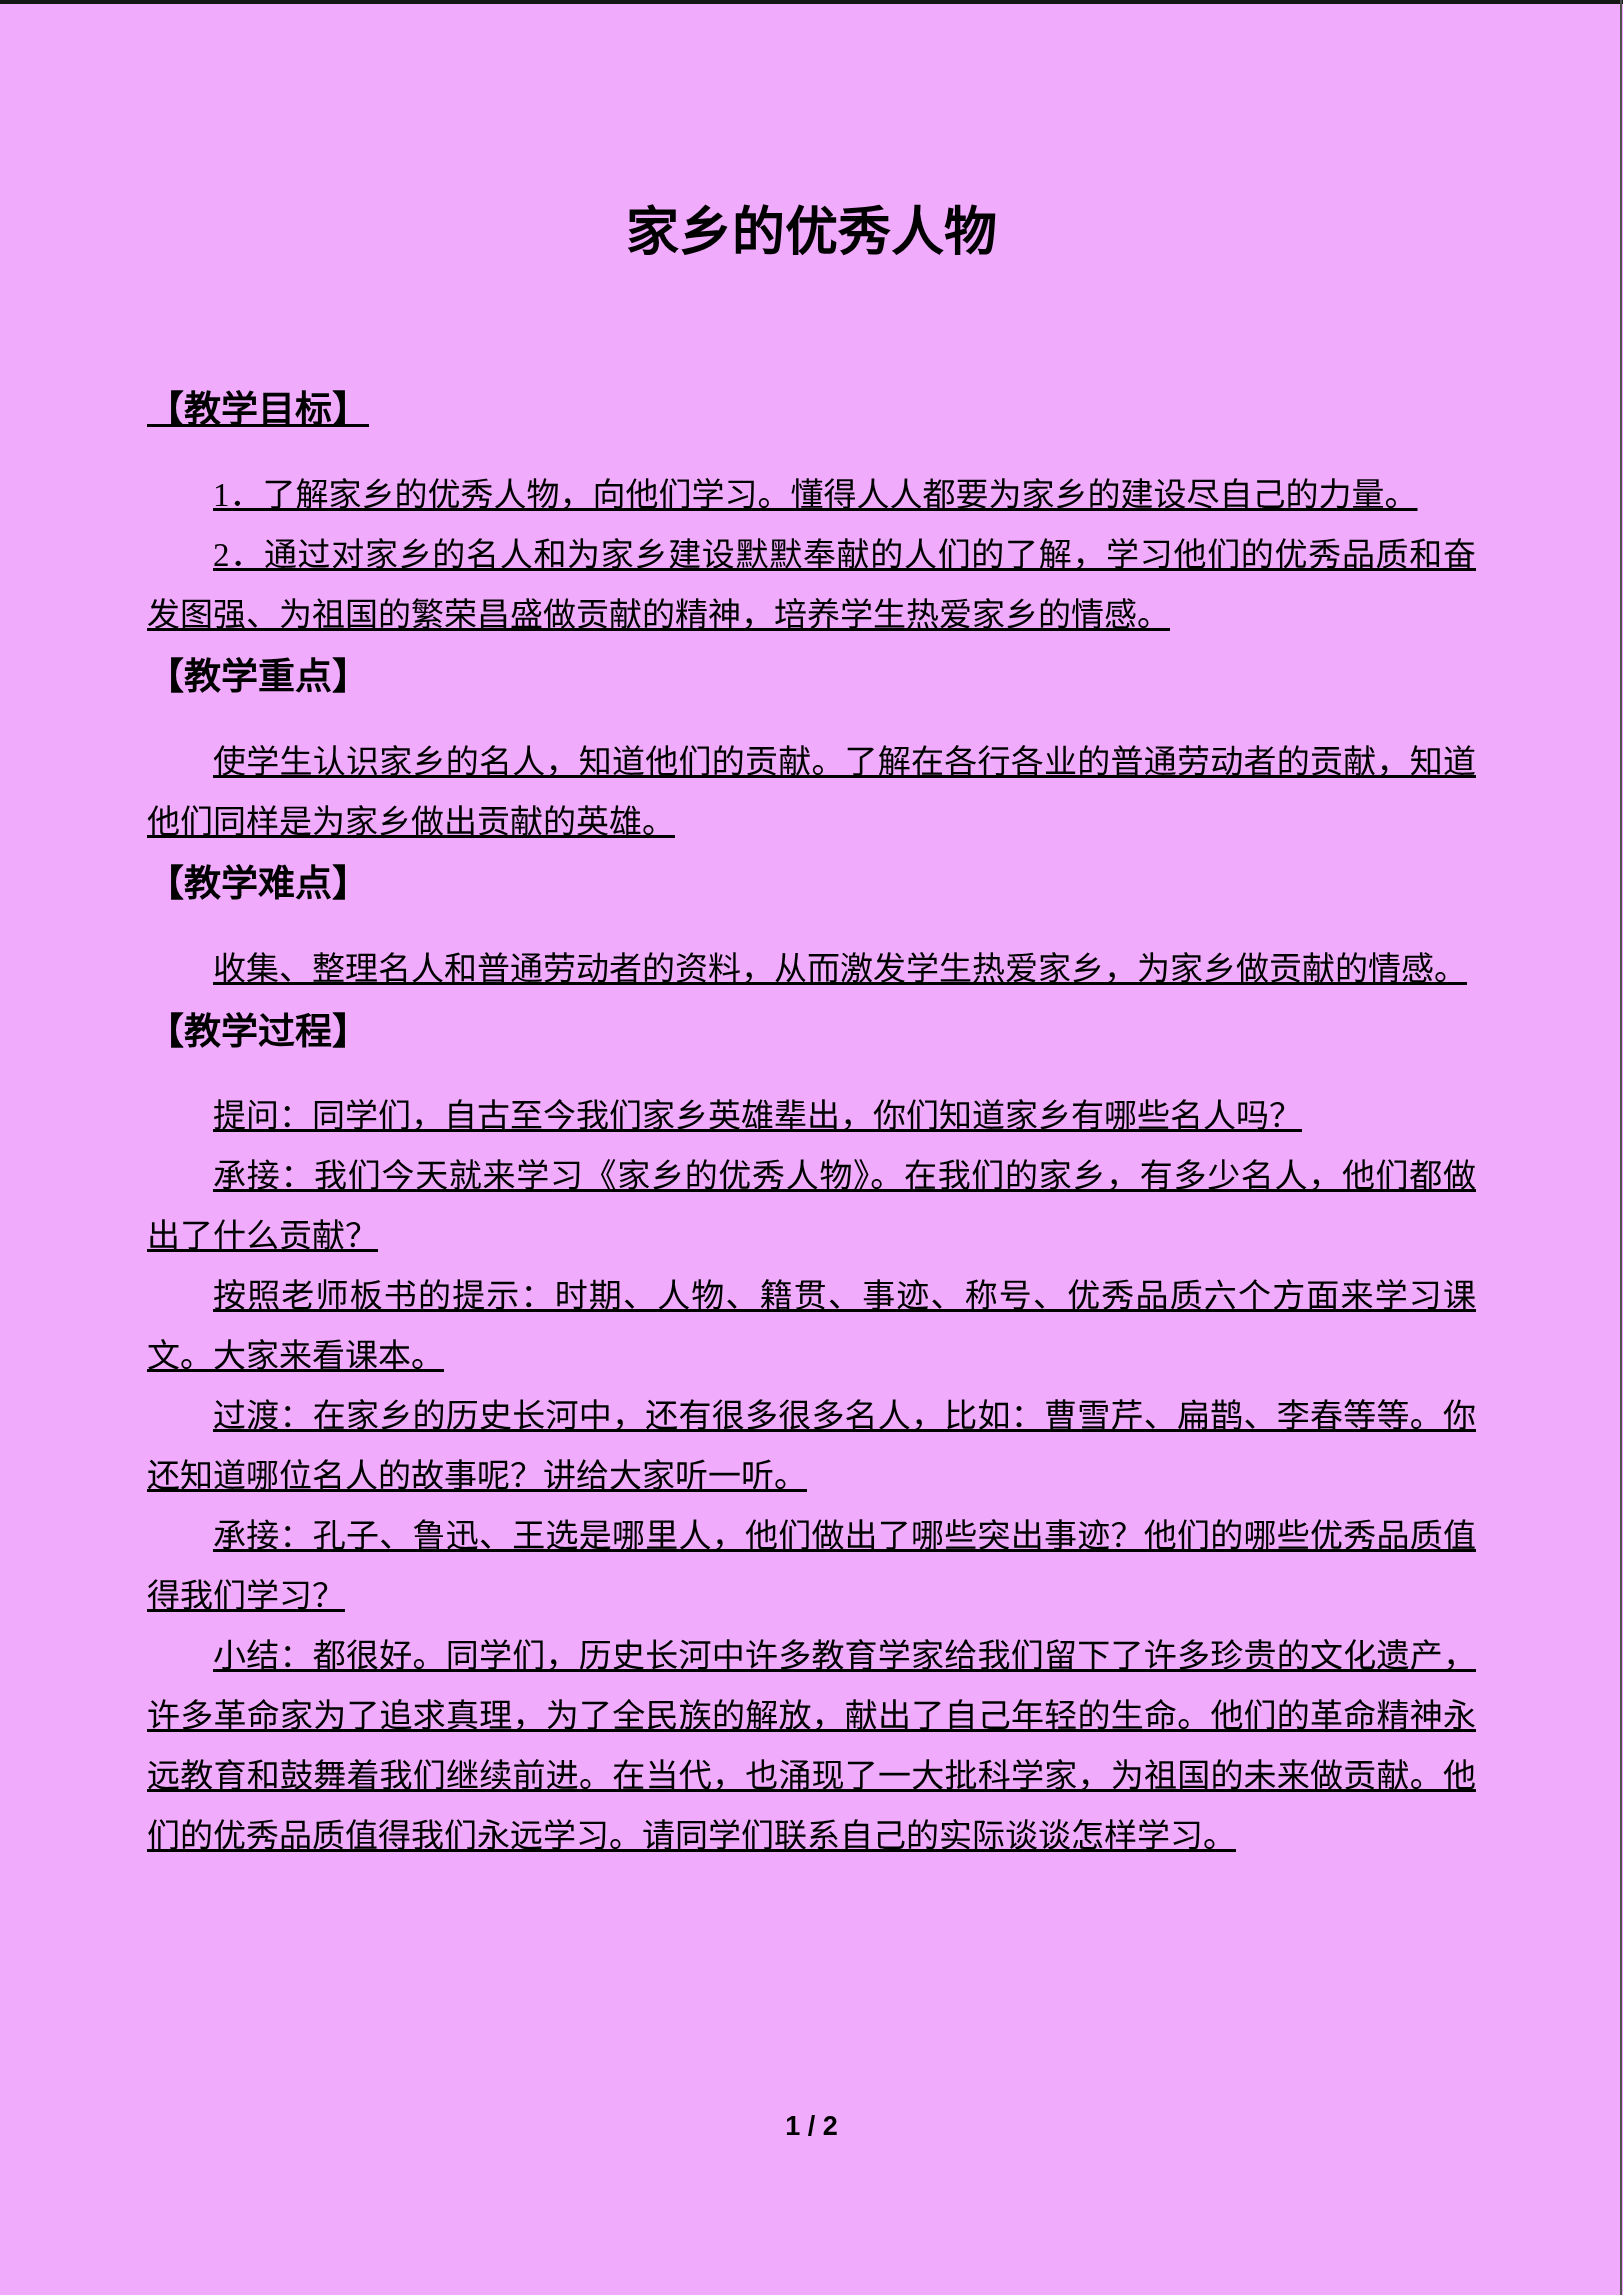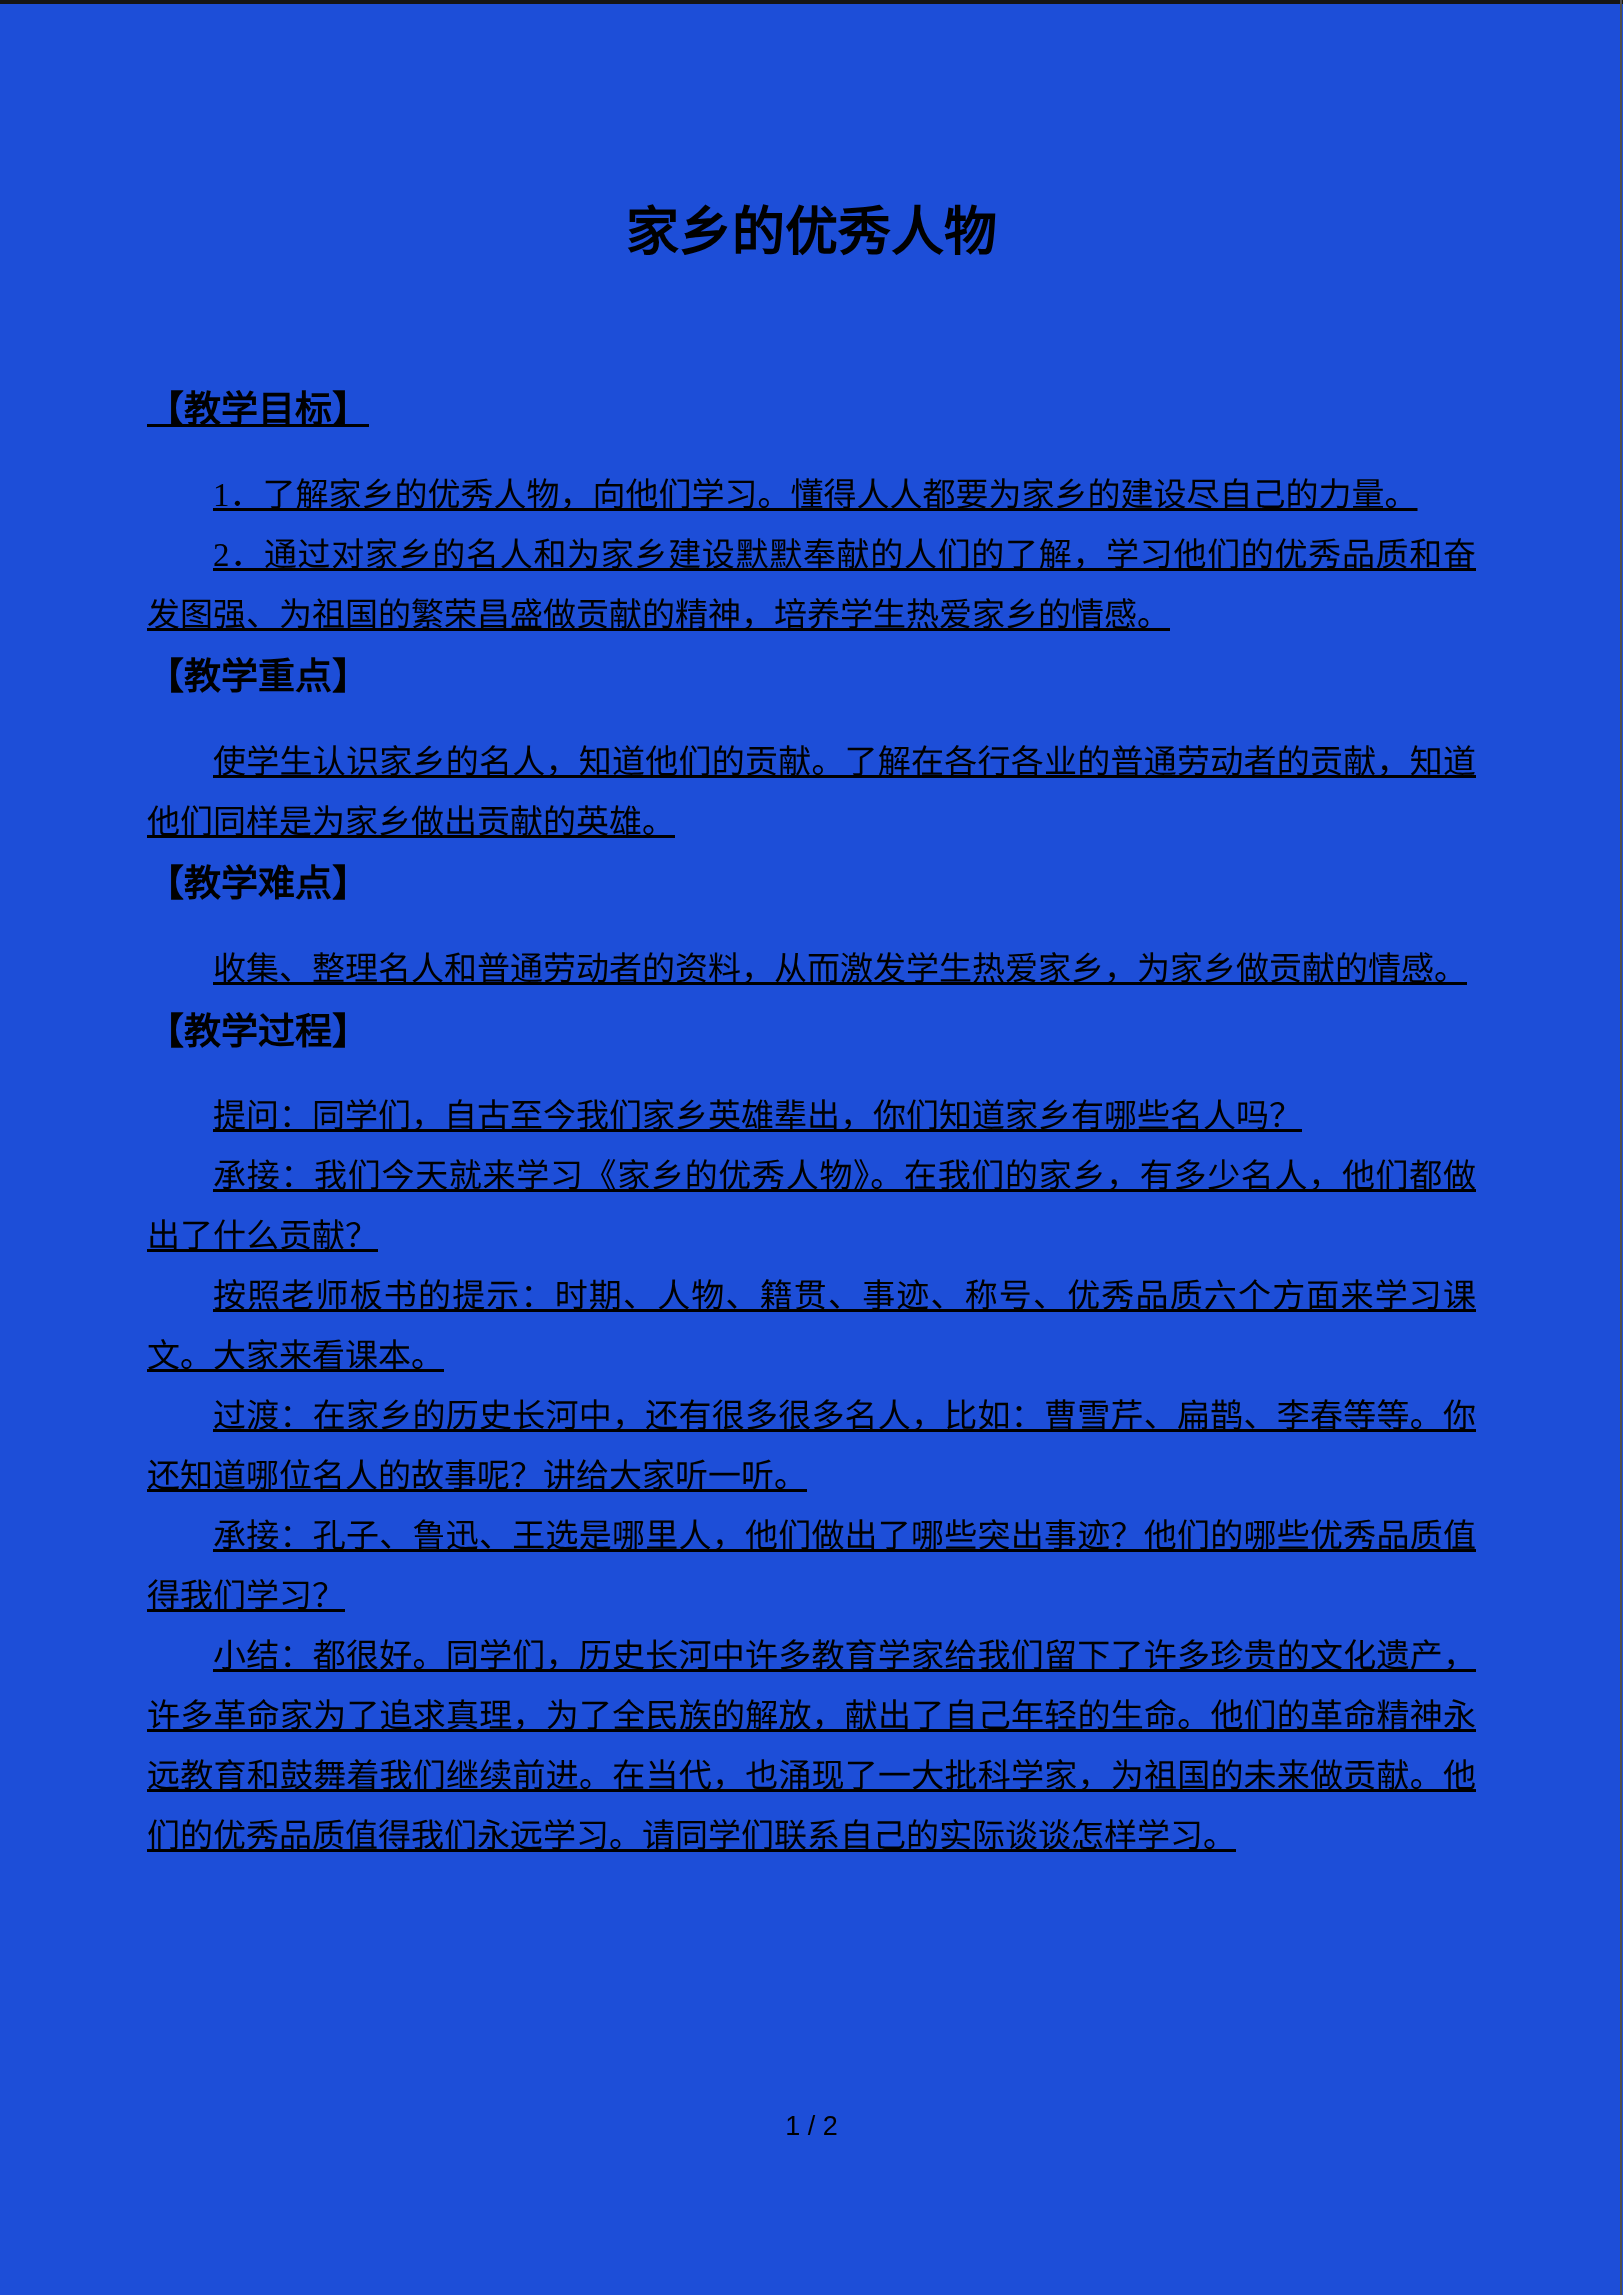--- a/index.html
+++ b/index.html
@@ -4,21 +4,21 @@
 <style>
   html, body {
     margin: 0;
     padding: 0;
     background: #ffffff;
   }
   .page {
     position: relative;
     width: 1623px;
     height: 2295px;
-    background: #1d4ed8;
+    background: #f0abfc;
     color: #000000;
     font-family: "Liberation Serif", "DejaVu Serif", serif;
     overflow: hidden;
   }
   .top-bar {
     position: absolute;
     top: 0; left: 0;
     width: 100%; height: 4.1px;
     background: #161616;
   }
@@ -63,21 +63,21 @@
     margin-top: 24.5px;
   }
   .footer {
     position: absolute;
     left: 147px;
     top: 2107px;
     width: 1329px;
     margin: 0;
     font-size: 27px;
     line-height: 38px;
-    font-weight: normal;
+    font-weight: bold;
     text-align: center;
     font-family: "Liberation Sans", "DejaVu Sans", sans-serif;
   }
 </style>
 </head>
 <body>
 
 <div class="page">
   <div class="top-bar"></div>
   <div class="edge-line"></div>

